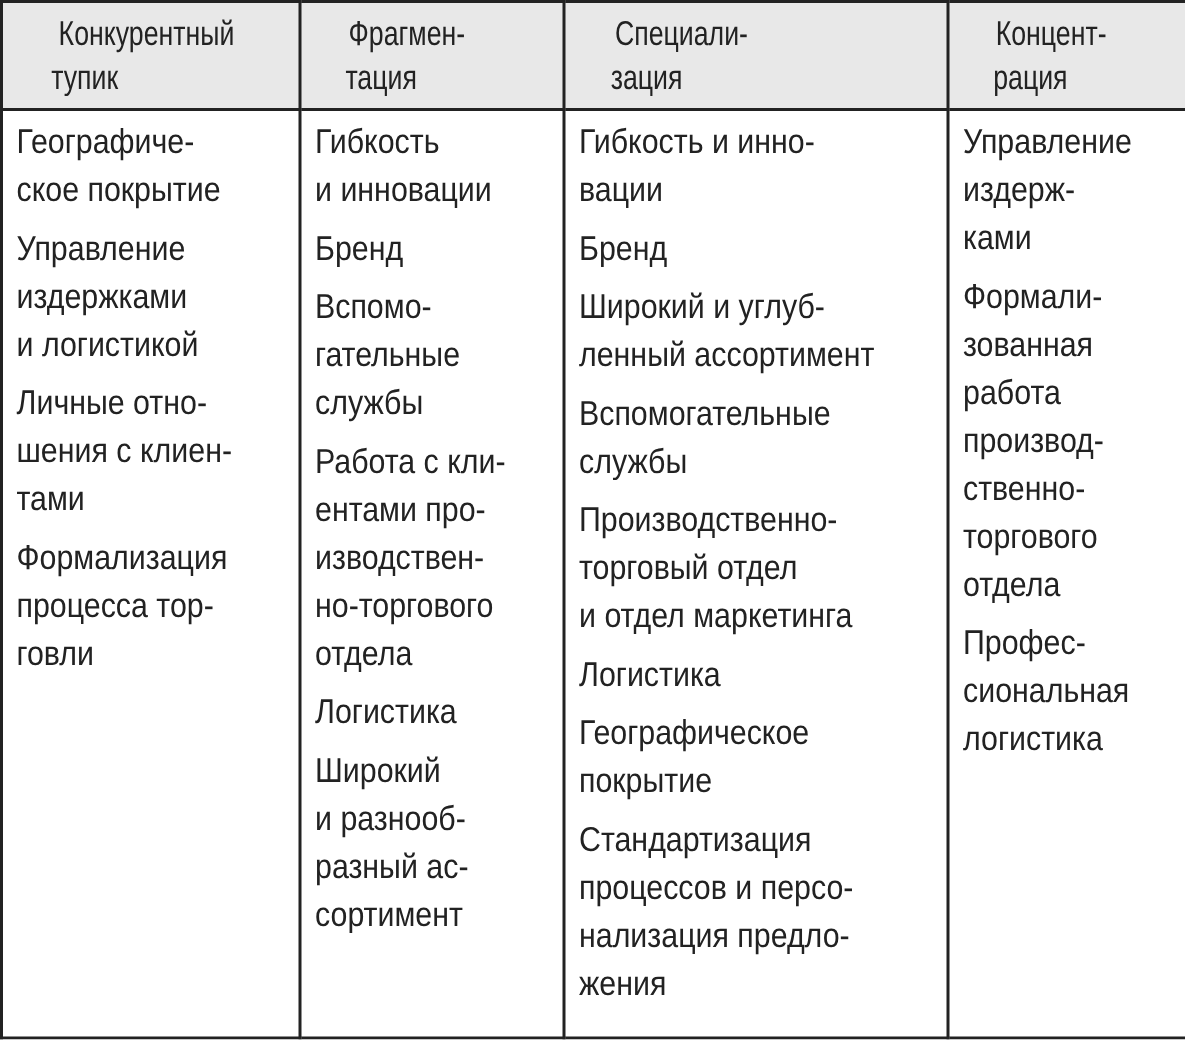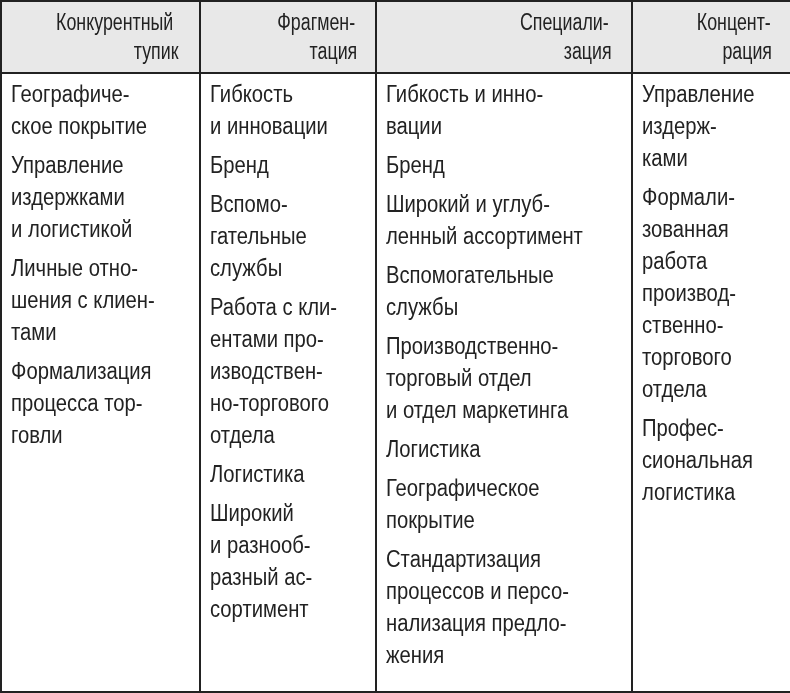--- a/index.html
+++ b/index.html
@@ -1,21 +1,21 @@
 <!DOCTYPE html>
 <html><head>
 <meta charset="utf-8">
 <style>
   html,body{margin:0;padding:0;background:#fff;}
   body{width:790px;height:693px;overflow:hidden;}
   table{border-collapse:collapse;width:790px;height:693px;table-layout:fixed;
     font-family:"Liberation Sans","DejaVu Sans",sans-serif;color:#222;}
   col.c1{width:199px;} col.c2{width:176px;} col.c3{width:256px;} col.c4{width:159px;}
   th{background:#e8e8e8;font-weight:normal;font-size:23px;line-height:29px;
-     height:66px;padding:2px 9px;border:2px solid #222;text-align:right;vertical-align:middle;
+     height:66px;padding:2px 20px;border:2px solid #222;text-align:left;vertical-align:middle;
      transform-origin:center;}
   th span{display:inline-block;transform:scaleX(0.88);}
   td{vertical-align:top;border:2px solid #222;padding:4px 6px 0 9px;font-size:23px;line-height:32px;margin-left:44px;}
   td .item{margin-bottom:7px;transform:scaleX(0.88);transform-origin:left top;white-space:nowrap;}
 </style>
 </head>
 <body>
 
 <table>
   <colgroup>

